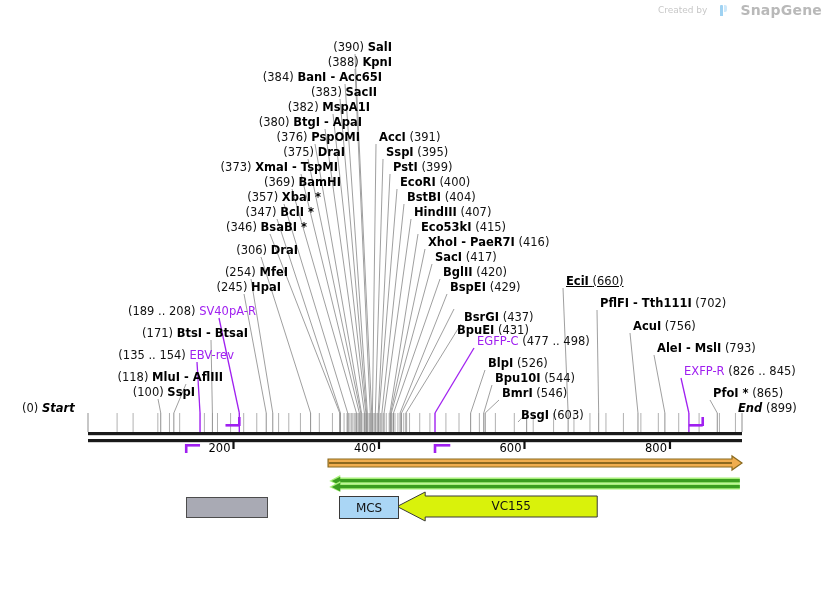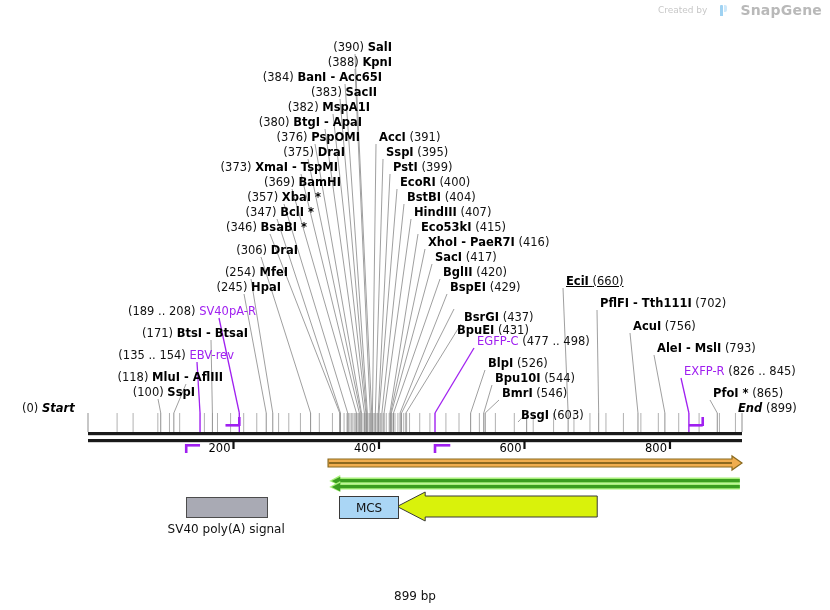--- a/index.html
+++ b/index.html
@@ -349,22 +349,21 @@
   </div>
 
   <div id="axis-nums">
       <div class="axisnum" style="left: 200.495px; top: 441px; width: 30px; text-align: right;">200</div>
       <div class="axisnum" style="left: 345.99px; top: 441px; width: 30px; text-align: right;">400</div>
       <div class="axisnum" style="left: 491.485px; top: 441px; width: 30px; text-align: right;">600</div>
       <div class="axisnum" style="left: 636.98px; top: 441px; width: 30px; text-align: right;">800</div>
     </div>
 
   <div class="gray-box" id="sv40-box" style="left: 186.209px; top: 497px; width: 80.0222px; height: 19px;"></div>
-  <div class="gray-cap" id="sv40-cap" style="left: 131.209px; top: 522px; width: 190.022px; text-align: center;">SV40 poly(A) signal</div>
 
   <div class="mcs-box" id="mcs-box" style="left: 338.979px; top: 496px; width: 58.198px; height: 21px;">
     <span>MCS</span>
   </div>
 
-
-  <div class="subtitle" style="top:589px;">899 bp</div>
+  <div class="vc-label" id="vc-label" style="left: 425.177px; top: 499px; width: 172.056px; text-align: center;">VC155</div>
+
 
 </div>
 
 </body></html>

